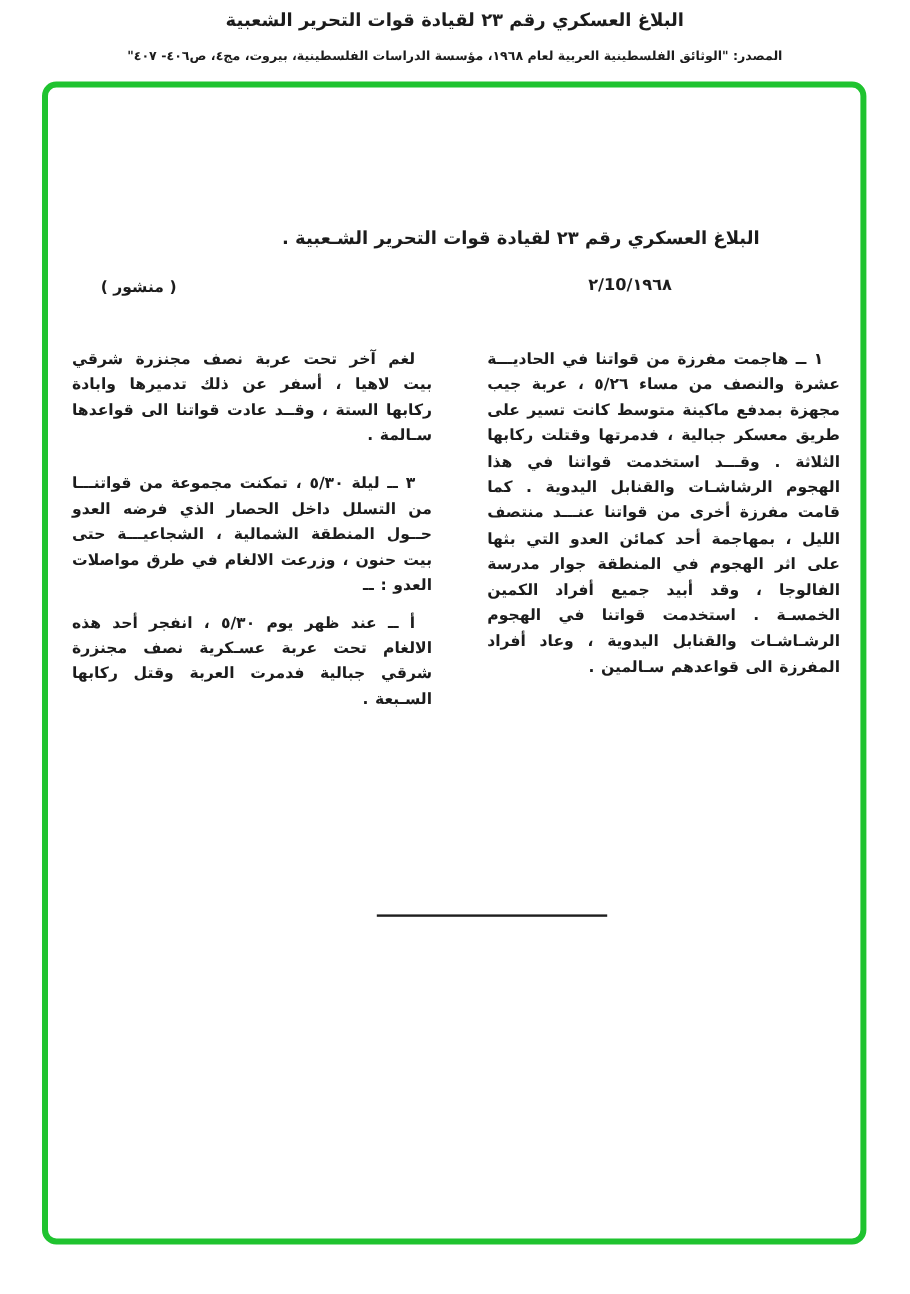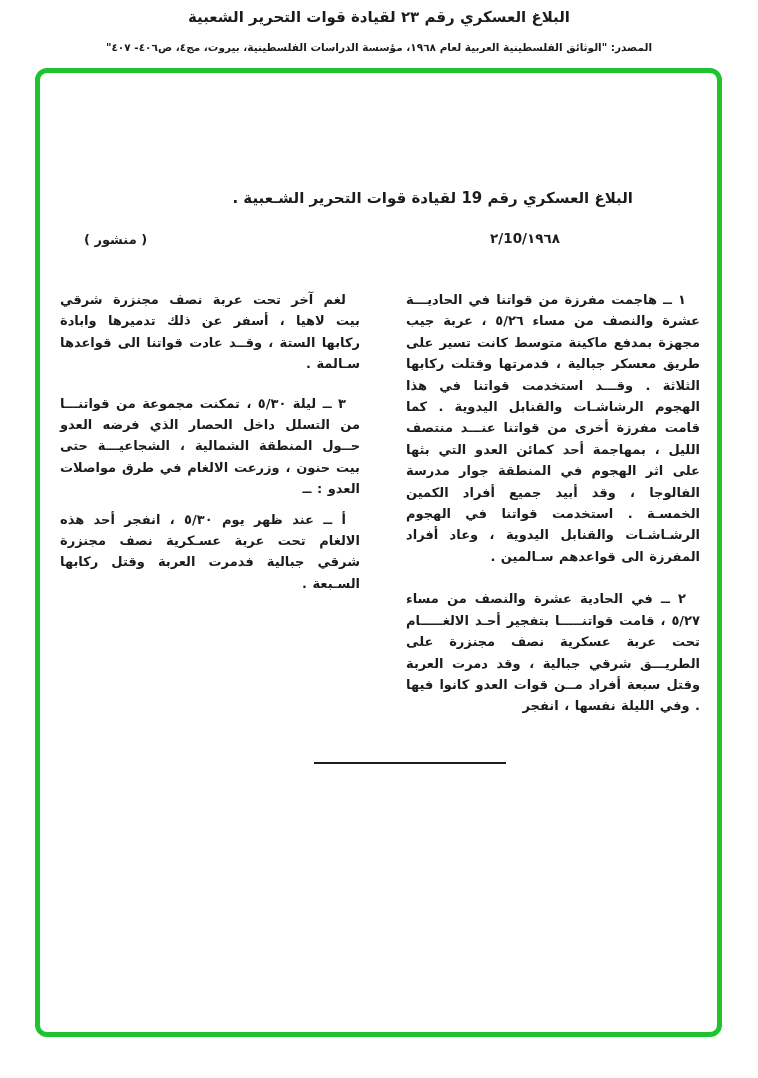--- a/index.html
+++ b/index.html
@@ -58,30 +58,29 @@
 </style>
 </head>
 <body>
 
 <div class="abs hdr-title" dir="rtl">البلاغ العسكري رقم ٢٣ لقيادة قوات التحرير الشعبية</div>
 
 <div class="abs hdr-source" dir="rtl">المصدر: "الوثائق الفلسطينية العربية لعام ١٩٦٨، مؤسسة الدراسات الفلسطينية، بيروت، مج٤، ص٤٠٦- ٤٠٧"</div>
 
 <div class="abs frame" style="border-color: rgb(31, 195, 47);"></div>
 
-<div class="abs doc-title" dir="rtl">البلاغ العسكري رقم 19 لقيادة قوات التحرير الشـعبية .</div>
+<div class="abs doc-title" dir="rtl">البلاغ العسكري رقم ٢٣ لقيادة قوات التحرير الشـعبية .</div>
 
 <div class="abs doc-date" dir="rtl">١٩٦٨/10/٢</div>
 
 <div class="abs doc-published" dir="rtl">( منشور )</div>
 
 <div class="abs columns" dir="rtl">
   <div class="col col-right">
     <p>١ ــ هاجمت مفرزة من قواتنا في الحاديـــة عشرة والنصف من مساء ٥/٢٦ ، عربة جيب مجهزة بمدفع ماكينة متوسط كانت تسير على طريق معسكر جبالية ، فدمرتها وقتلت ركابها الثلاثة . وقـــد استخدمت قواتنا في هذا الهجوم الرشاشـات والقنابل اليدوية . كما قامت مفرزة أخرى من قواتنا عنـــد منتصف الليل ، بمهاجمة أحد كمائن العدو التي بثها على اثر الهجوم في المنطقة جوار مدرسة الفالوجا ، وقد أبيد جميع أفراد الكمين الخمسـة . استخدمت قواتنا في الهجوم الرشـاشـات والقنابل اليدوية ، وعاد أفراد المفرزة الى قواعدهم سـالمين .</p>
-    <p>٢ ــ في الحادية عشرة والنصف من مساء ٥/٢٧ ، قامت قواتنـــــا بتفجير أحـد الالغـــــام تحت عربة عسكرية نصف مجنزرة على الطريـــق شرقي جبالية ، وقد دمرت العربة وقتل سبعة أفراد مــن قوات العدو كانوا فيها . وفي الليلة نفسها ، انفجر</p>
   </div>
   <div class="col col-left">
     <p>لغم آخر تحت عربة نصف مجنزرة شرقي بيت لاهيا ، أسفر عن ذلك تدميرها وابادة ركابها الستة ، وقــد عادت قواتنا الى قواعدها سـالمة .</p>
     <p>٣ ــ ليلة ٥/٣٠ ، تمكنت مجموعة من قواتنـــا من التسلل داخل الحصار الذي فرضه العدو حــول المنطقة الشمالية ، الشجاعيـــة حتى بيت حنون ، وزرعت الالغام في طرق مواصلات العدو : ــ</p>
     <p>أ ــ عند ظهر يوم ٥/٣٠ ، انفجر أحد هذه الالغام تحت عربة عسـكرية نصف مجنزرة شرقي جبالية فدمرت العربة وقتل ركابها السـبعة .</p>
   </div>
 </div>
 
 <div class="abs divider"></div>
 

